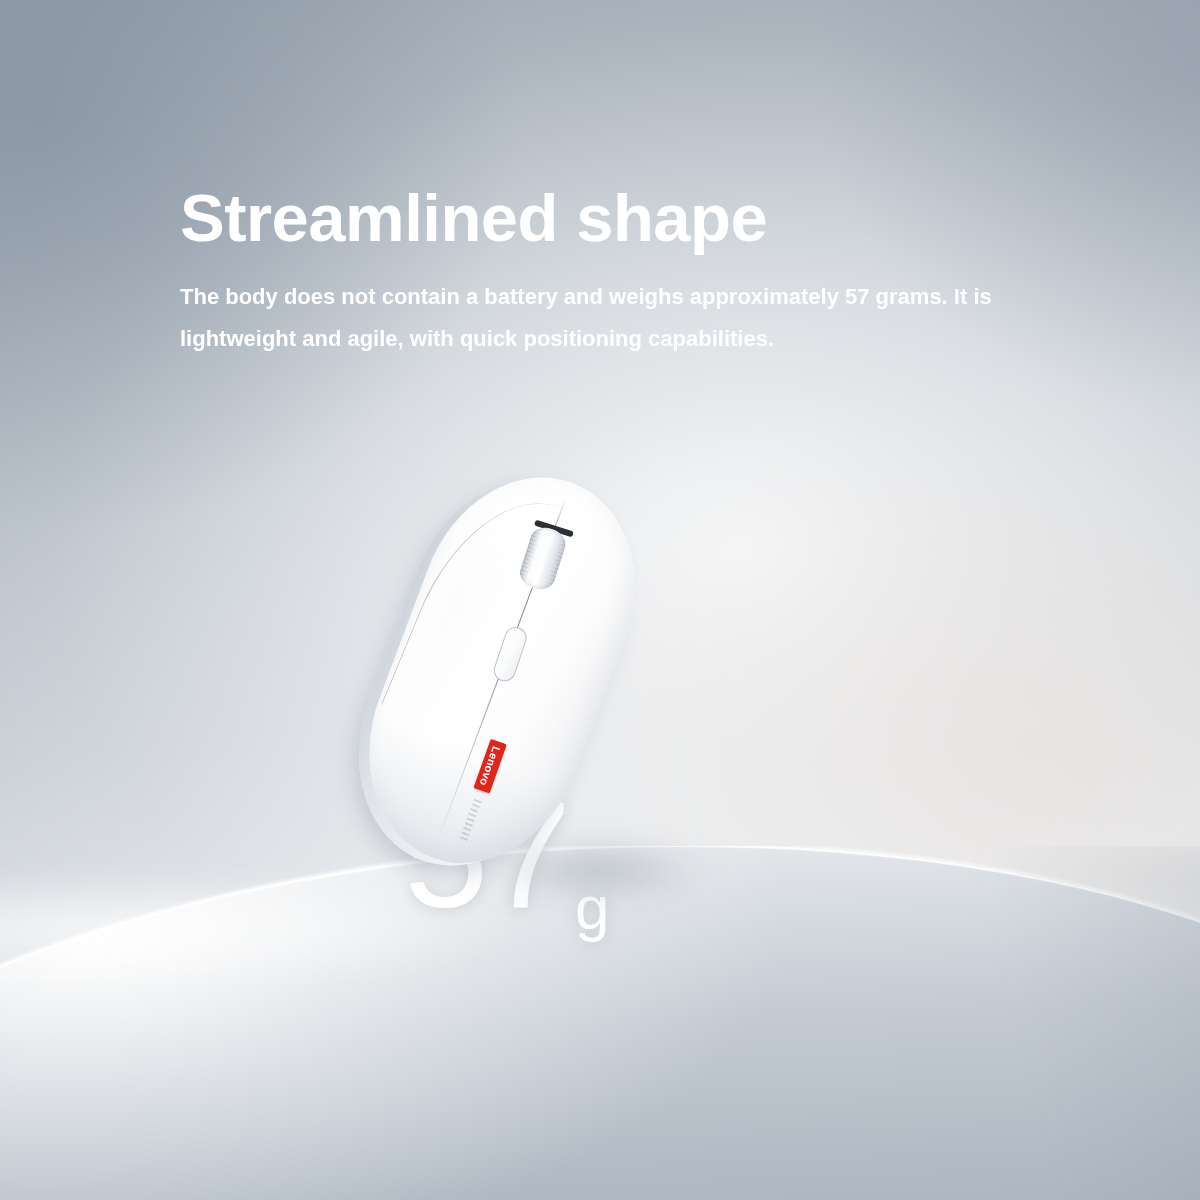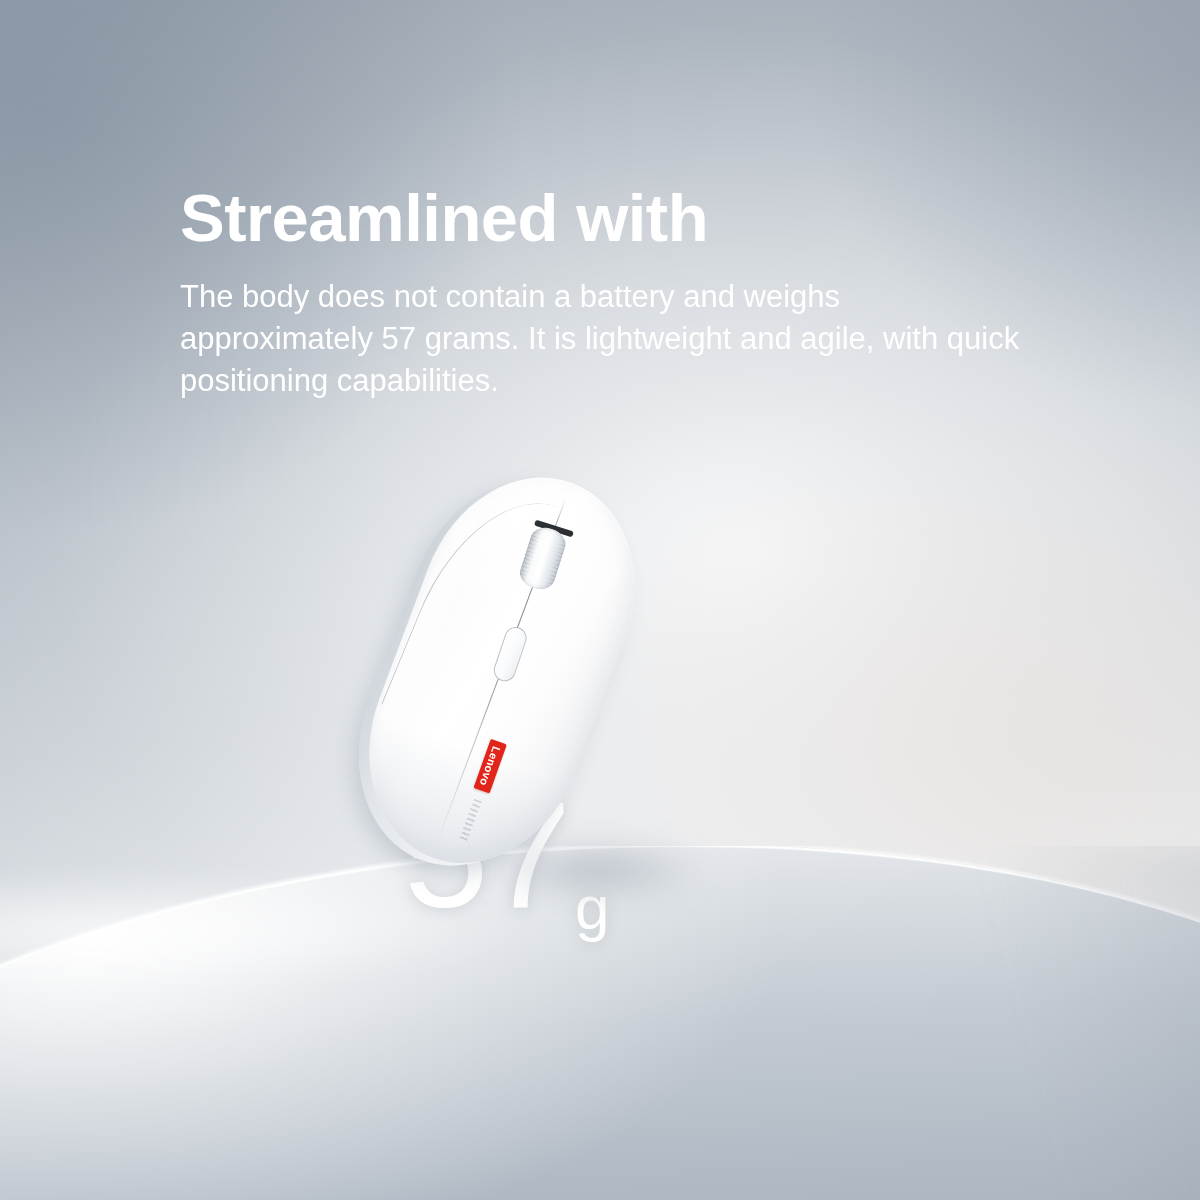--- a/index.html
+++ b/index.html
@@ -292,22 +292,22 @@
     margin: 0;
     color: #ffffff;
     font-size: 67px;
     font-weight: 700;
     letter-spacing: -0.5px;
     line-height: 1.08;
   }
   .subcopy {
     margin: 22px 0 0 0;
     color: #ffffff;
-    font-size: 31px;
-    font-weight: 400;
+    font-size: 22px;
+    font-weight: 700;
     line-height: 42px;
     max-width: 840px;
   }
 </style>
 </head>
 <body>
 
 <div id="stage">
 
   <div class="bg-base"></div>
@@ -340,17 +340,17 @@
         <div class="dpi-button"></div>
         <div class="logo-badge">
           <span>Lenovo</span>
         </div>
         <div class="micro-text"></div>
       </div>
     </div>
   </div>
 
   <div class="copy">
-    <h1 class="headline">Streamlined with</h1>
+    <h1 class="headline">Streamlined shape</h1>
     <p class="subcopy">The body does not contain a battery and weighs approximately 57 grams. It is lightweight and agile, with quick positioning capabilities.</p>
   </div>
 
 </div>
 
 </body></html>

